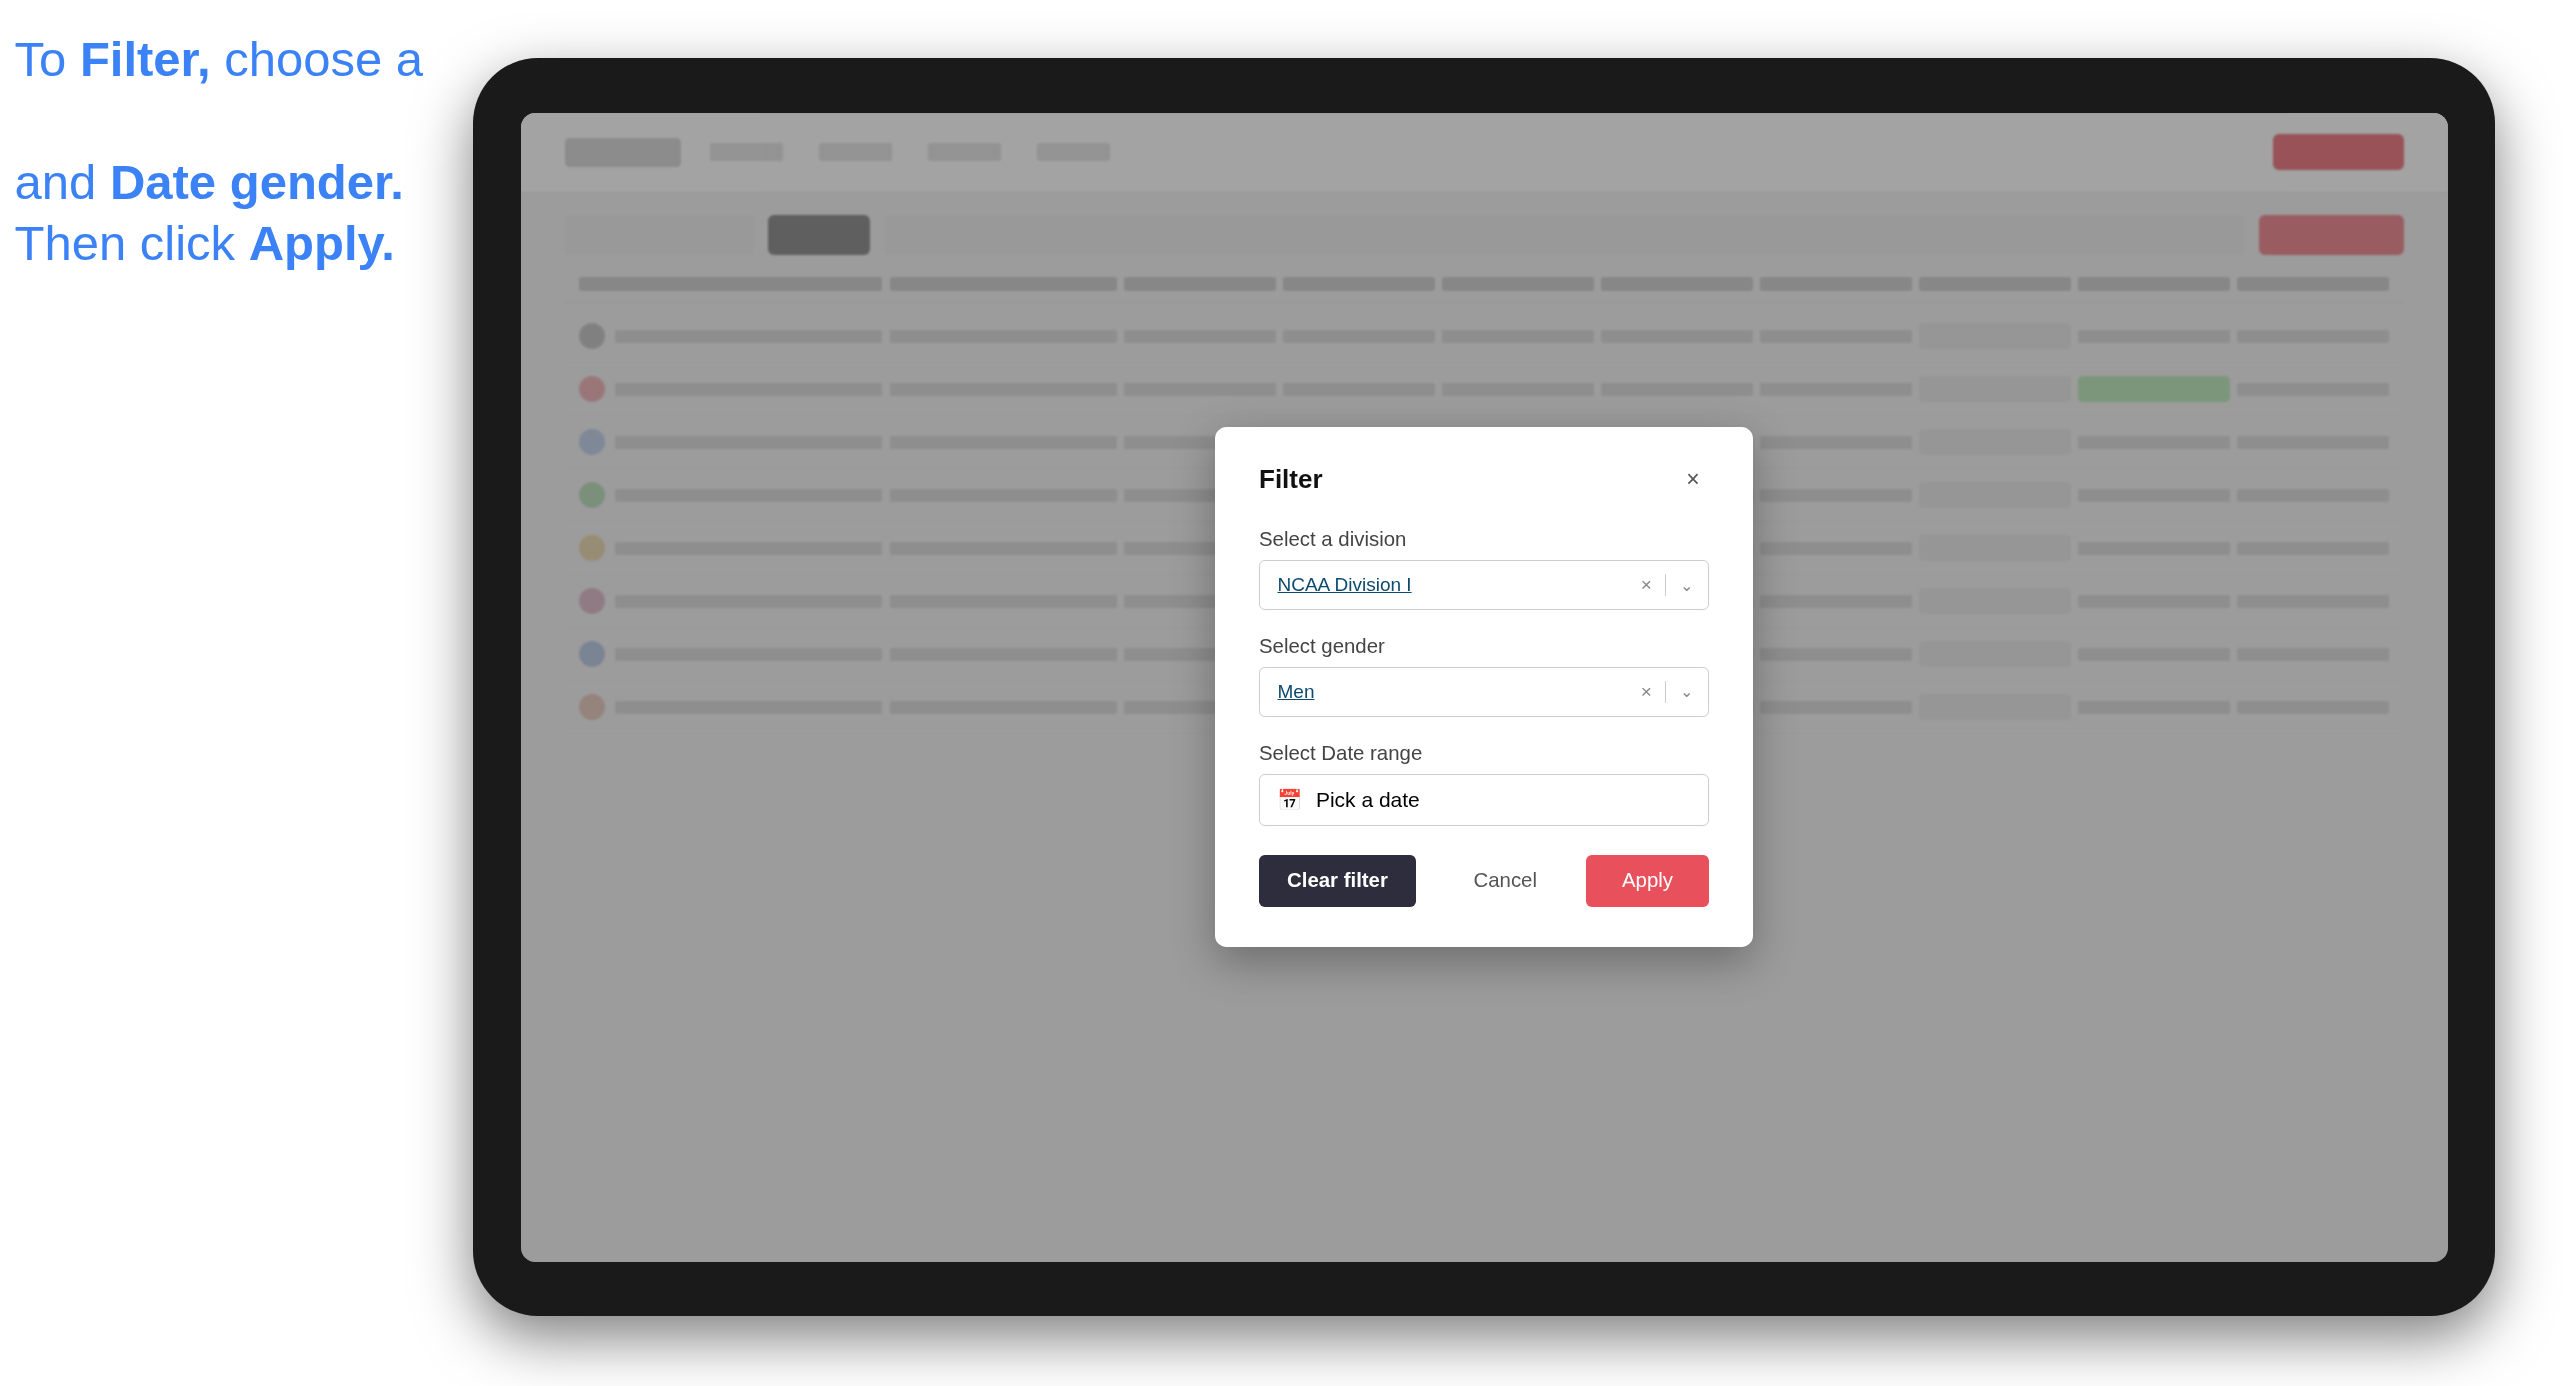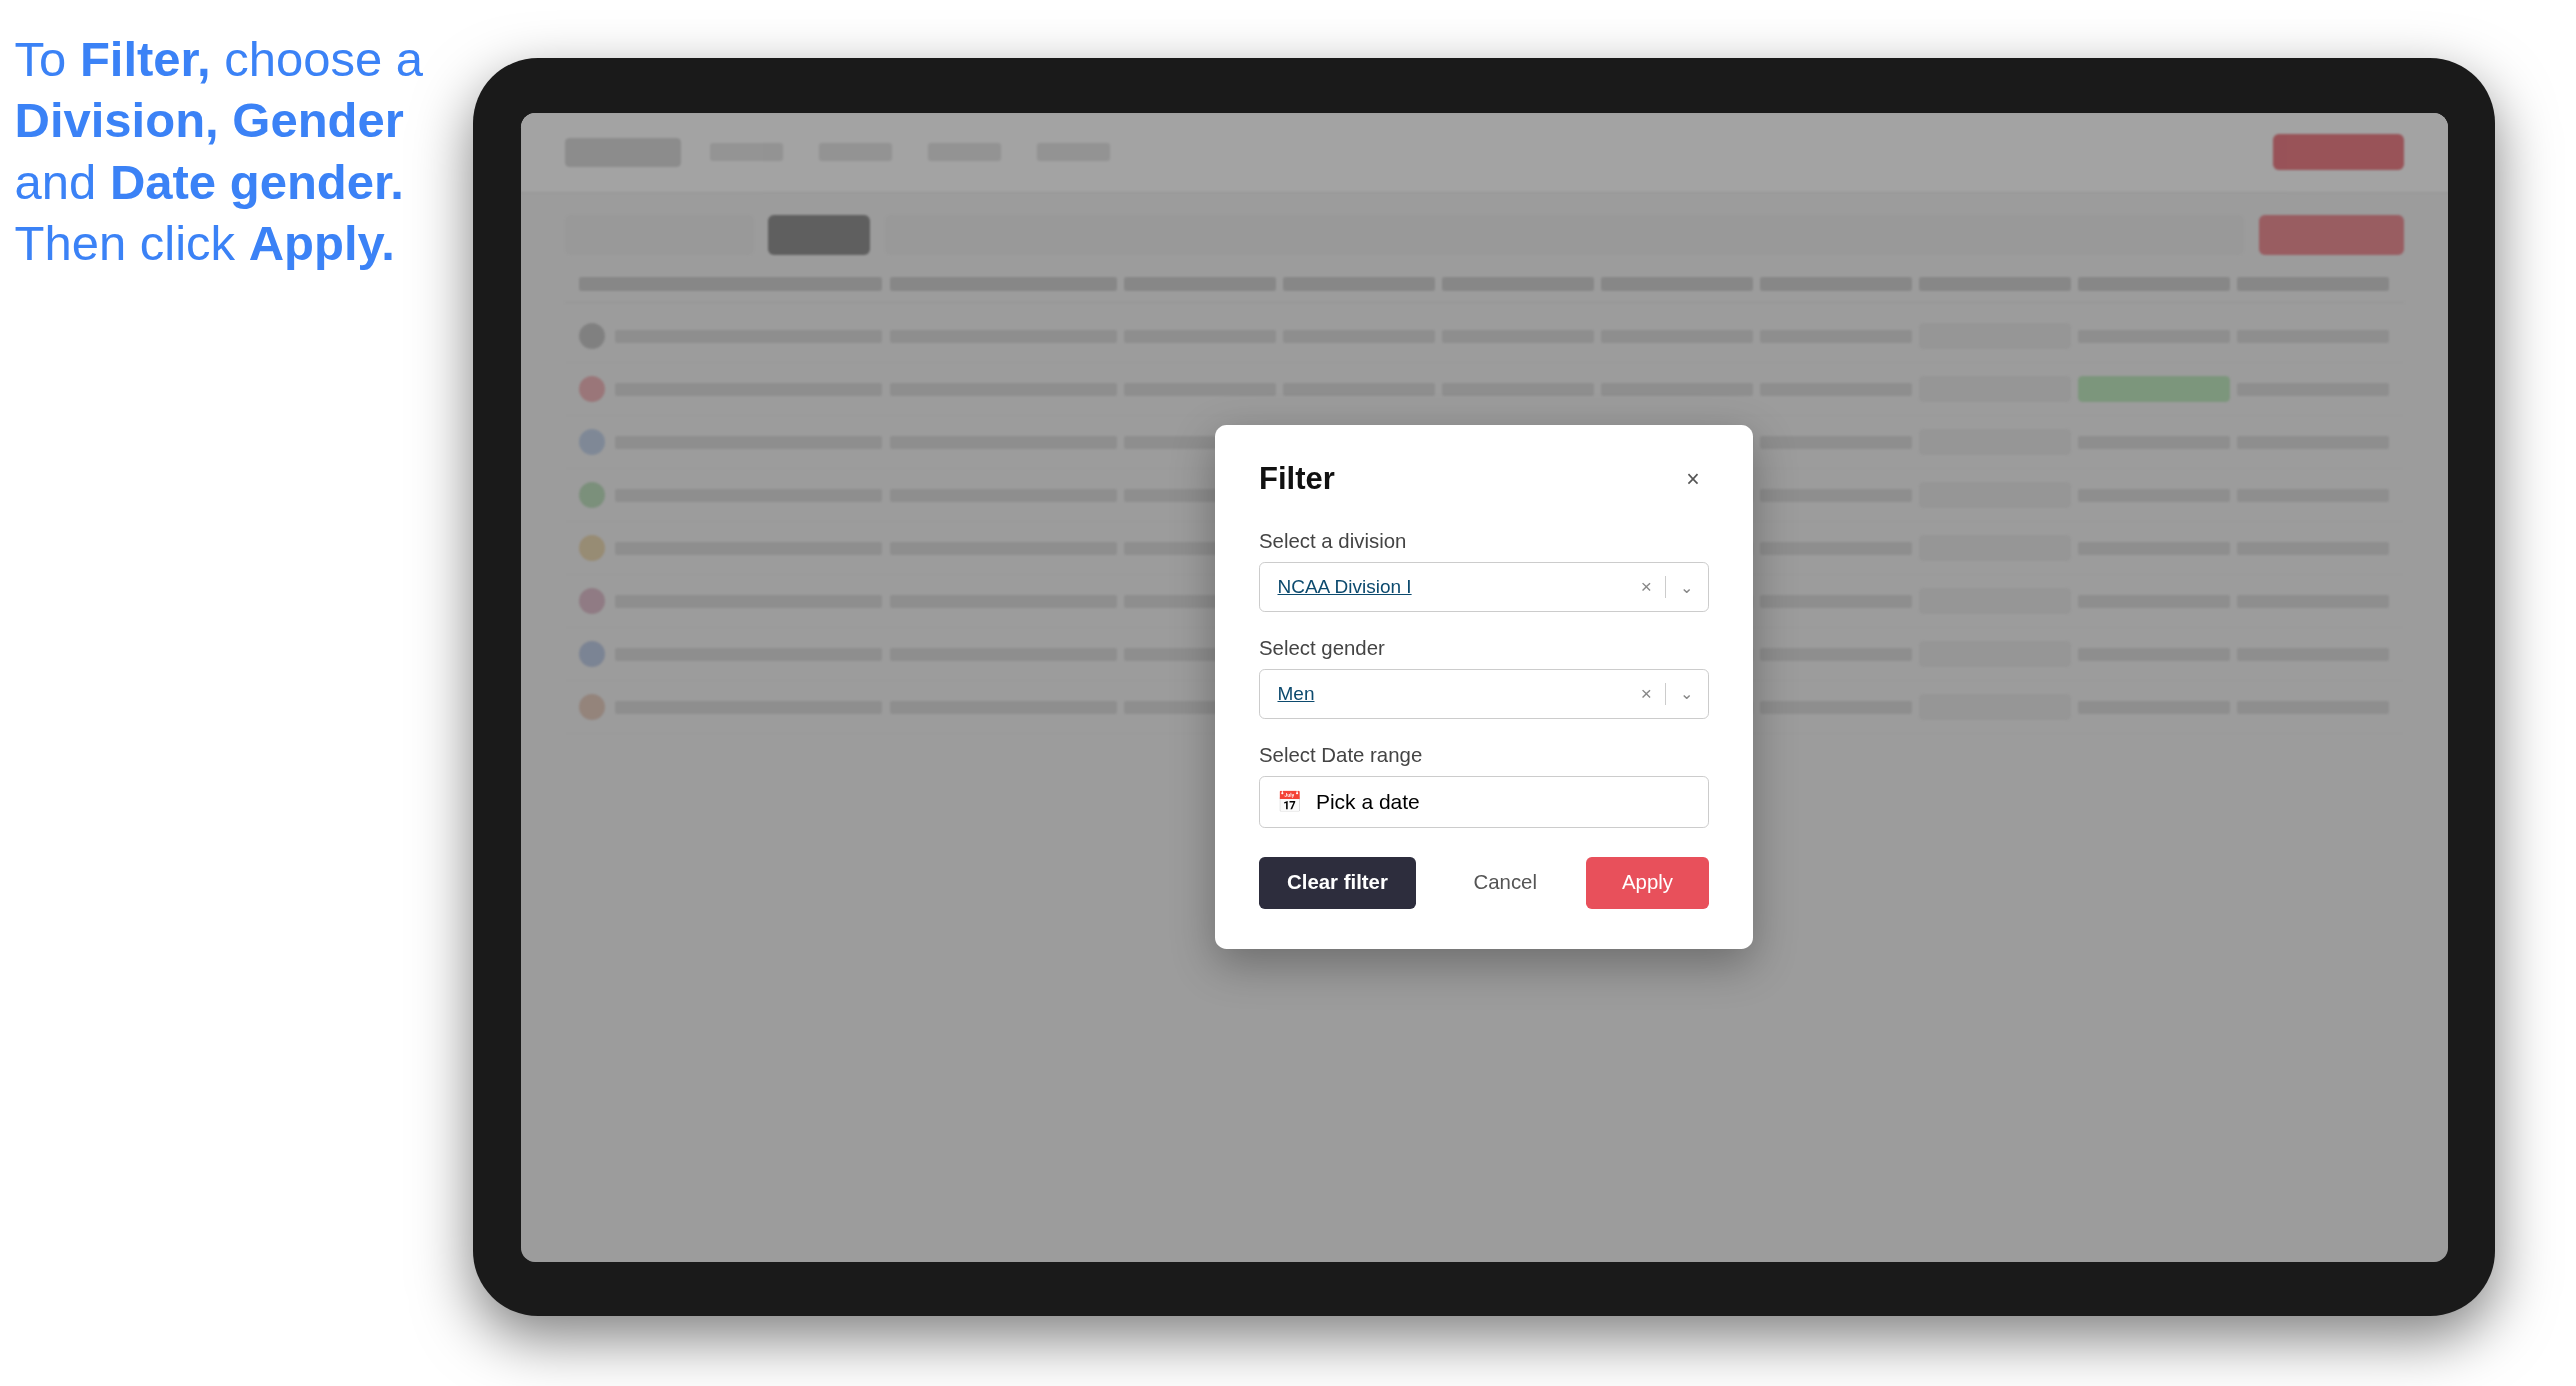--- a/index.html
+++ b/index.html
@@ -218,21 +218,21 @@
     }
 
     .modal-header {
       display: flex;
       align-items: center;
       justify-content: space-between;
       margin-bottom: 33px;
     }
 
     .modal-title {
-      font-size: 31px;
+      font-size: 26px;
       font-weight: 600;
       color: #111;
     }
 
     .modal-close {
       width: 32px;
       height: 32px;
       display: flex;
       align-items: center;
       justify-content: center;
@@ -351,21 +351,21 @@
       font-size: 20.4px;
       cursor: pointer;
       font-weight: 500;
     }
   </style>
 </head>
 <body>
 
 <div class="instruction-text">
   <span>To <span class="bold">Filter,</span> choose a</span><br>
-  <span class="bold">Division, Gender</span><br>
+  <br>
   <span>and <span class="bold">Date gender.</span></span><br>
   <span>Then click <span class="bold">Apply.</span></span>
 </div>
 
 <div class="arrow-container">
   <svg viewBox="0 0 700 500" xmlns="http://www.w3.org/2000/svg">
     <defs>
       <marker id="arrowhead" markerWidth="10" markerHeight="7" refX="9" refY="3.5" orient="auto">
         <polygon points="0 0, 10 3.5, 0 7" fill="#e8505b"></polygon>
       </marker>

